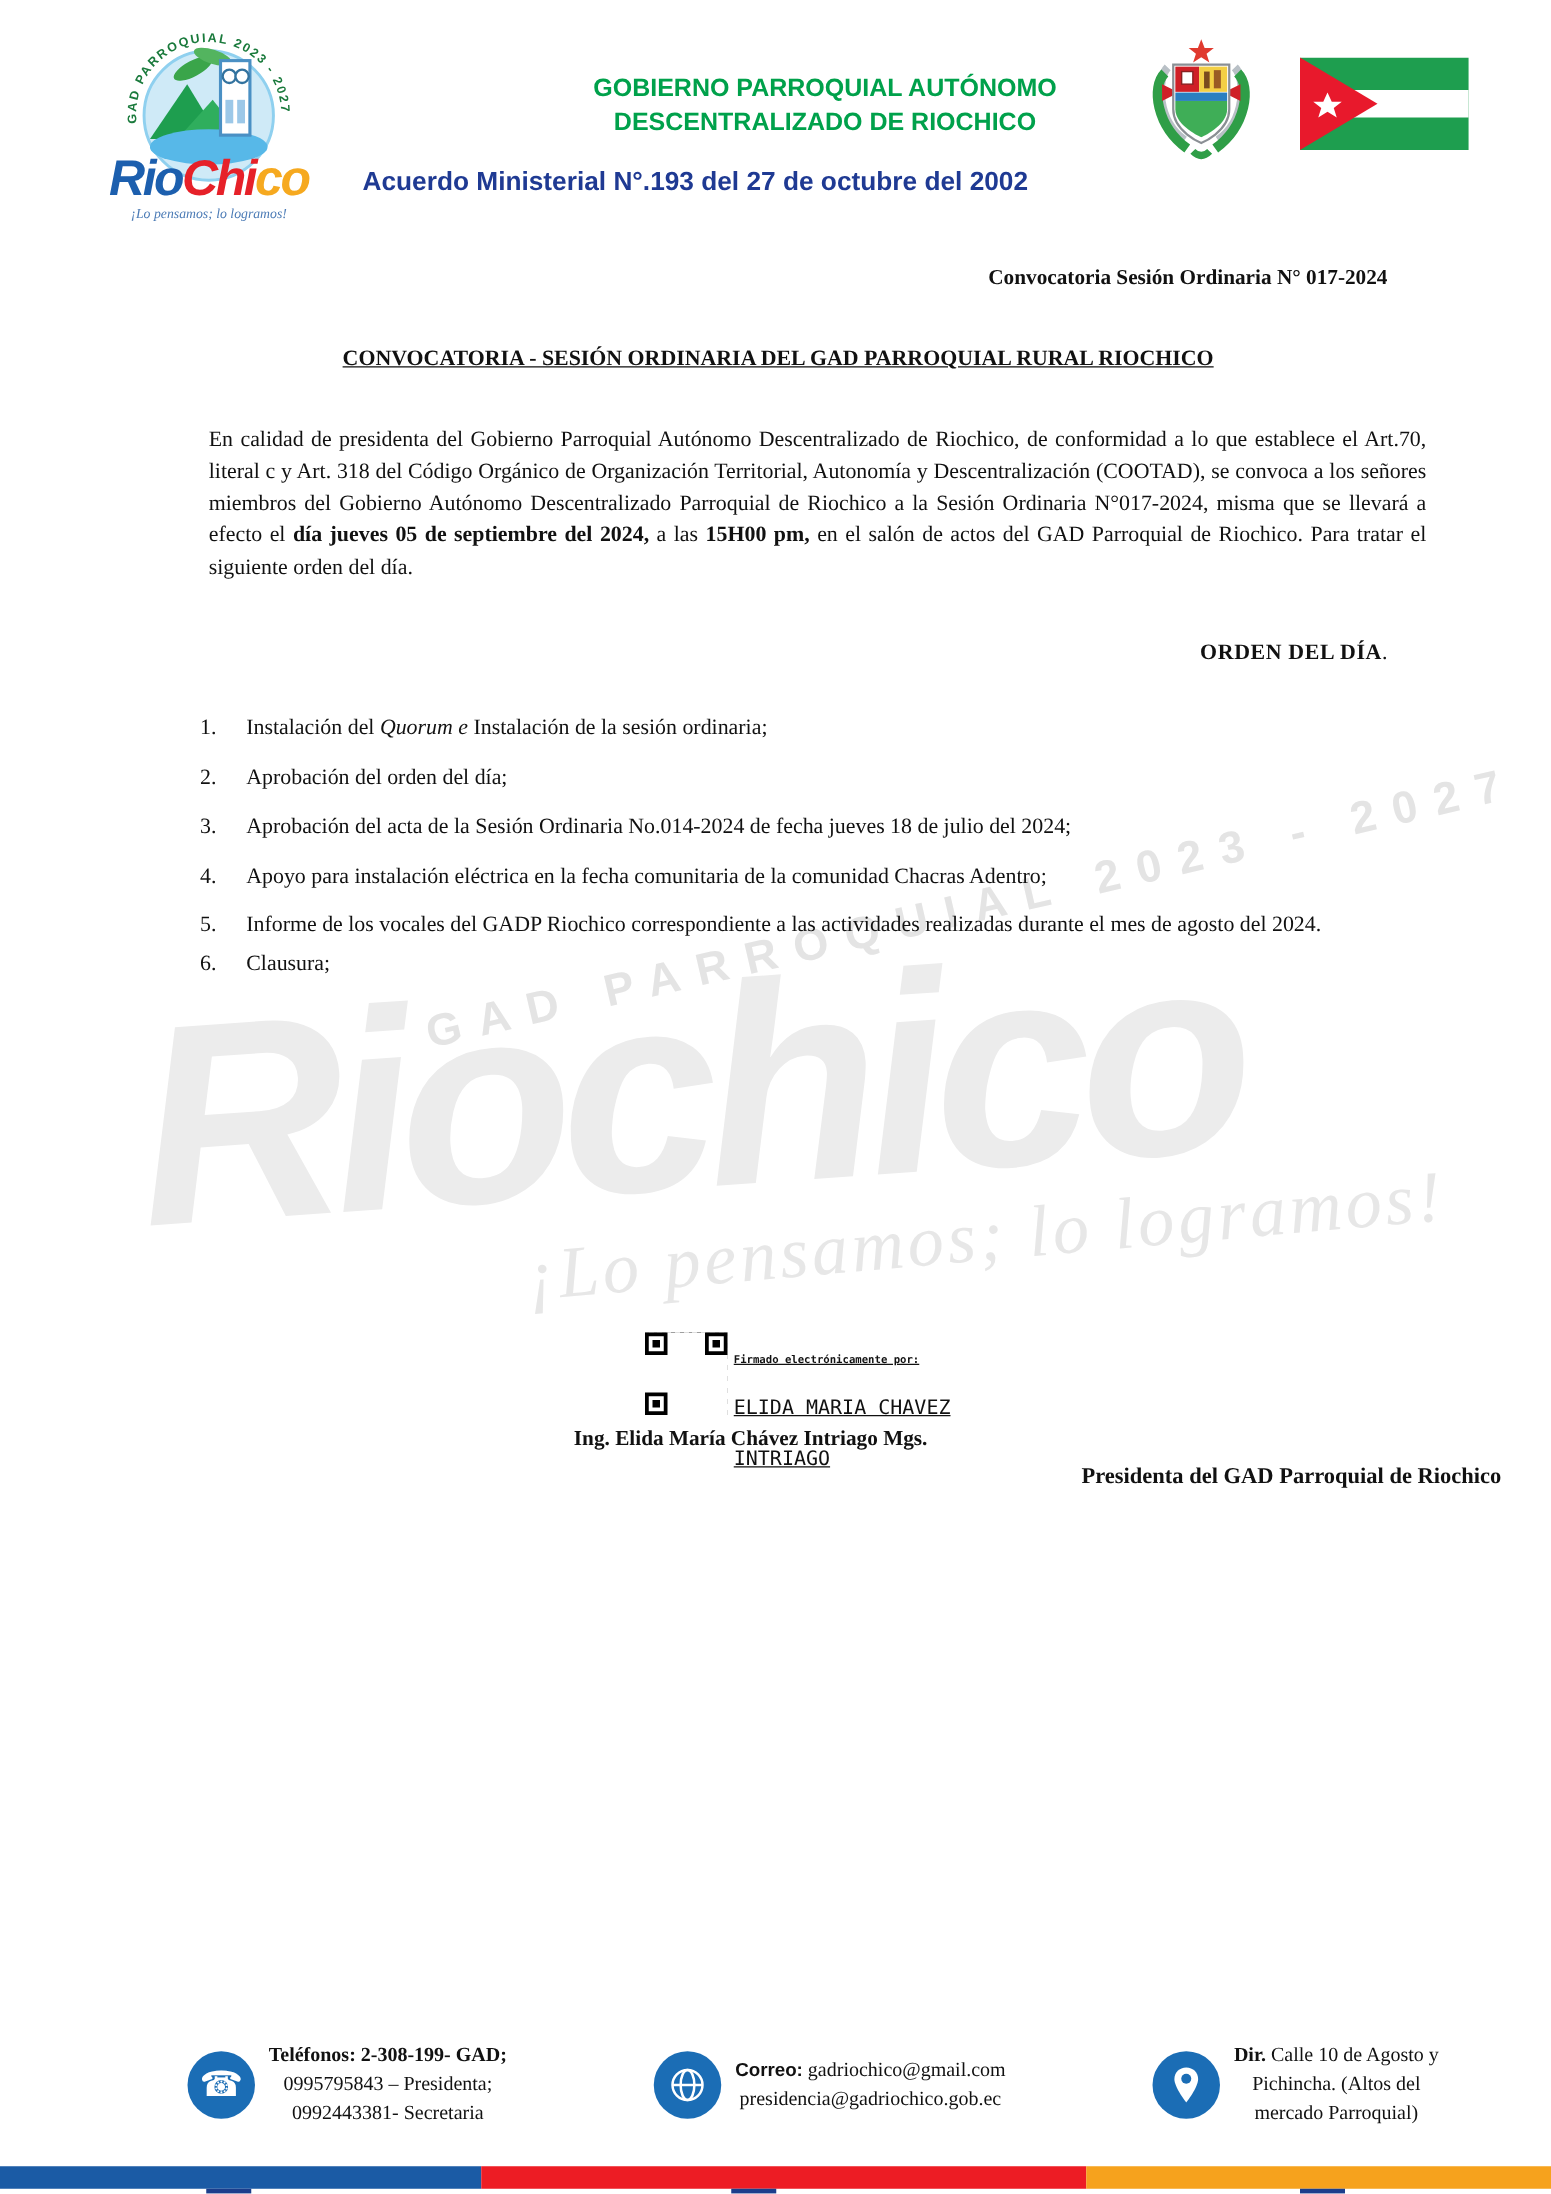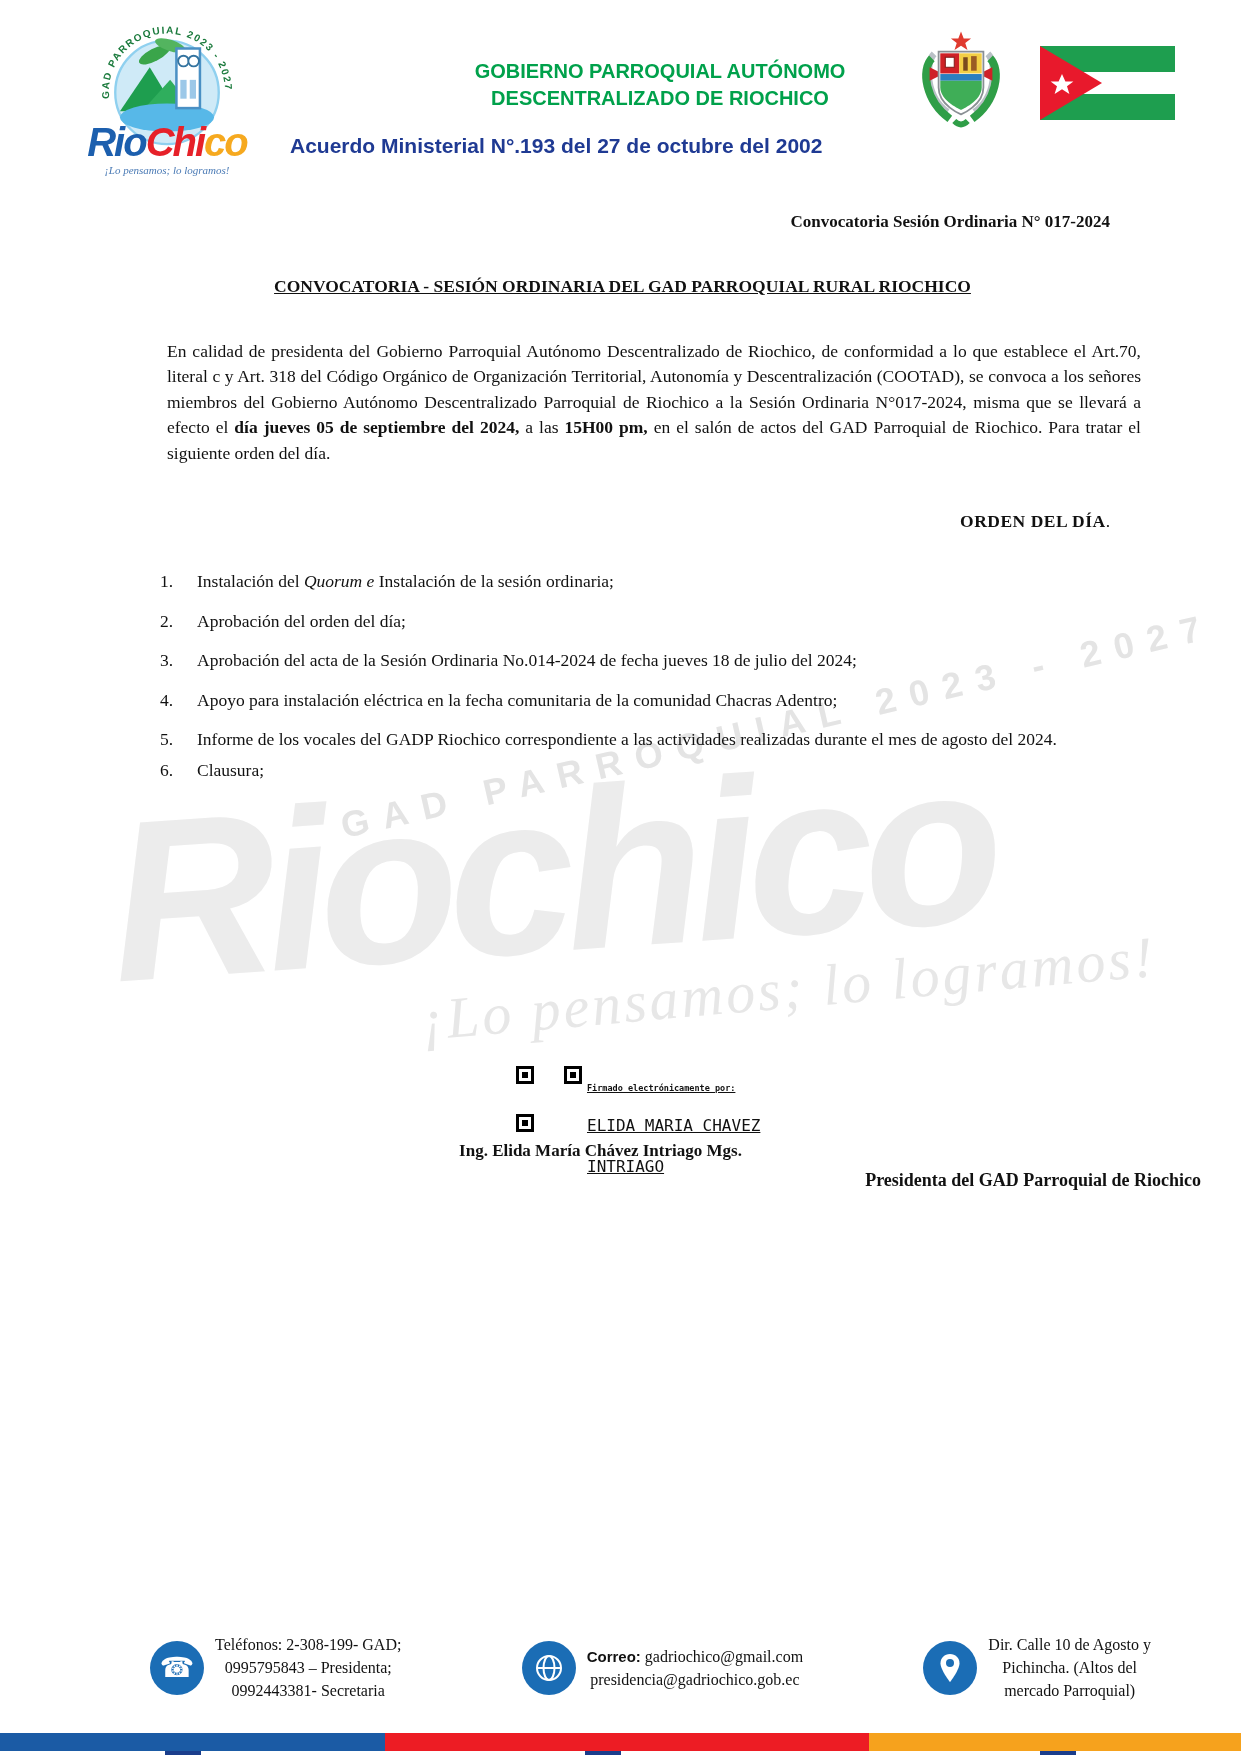--- a/index.html
+++ b/index.html
@@ -58,21 +58,21 @@
   .sign-name{position:absolute;left:0;right:40px;top:1141px;text-align:center;
              font-weight:bold;font-size:17px;}
   .sign-role{position:absolute;left:0;right:40px;top:1170px;text-align:right;
              font-weight:bold;font-size:18px;}
 
   
   .footer{position:absolute;left:150px;right:90px;top:1633px;display:flex;
           justify-content:space-between;align-items:center;}
   .f-col{display:flex;align-items:center;gap:11px;}
   .f-text{text-align:center;font-size:16px;line-height:23px;}
-  .f-text .b{font-weight:normal;}
+  .f-text .b{font-weight:bold;}
   .f-text .sansb{font-weight:bold;font-family:"Liberation Sans",sans-serif;font-size:15px;}
   .f-icon{width:54px;height:54px;border-radius:50%;background:#1b6db5;display:flex;
           align-items:center;justify-content:center;color:#fff;font-size:28px;flex:0 0 auto;
           font-family:"DejaVu Sans",sans-serif;}
 
   .bar{position:absolute;left:0;right:0;top:1733px;height:18px;display:flex;}
   .bar .s1{width:31%;background:#1b5ba5;}
   .bar .s2{width:39%;background:#ed1c24;}
   .bar .s3{width:30%;background:#f6a21d;}
   .mark{position:absolute;top:1751px;height:4px;width:36px;background:#1b3e8c;}

